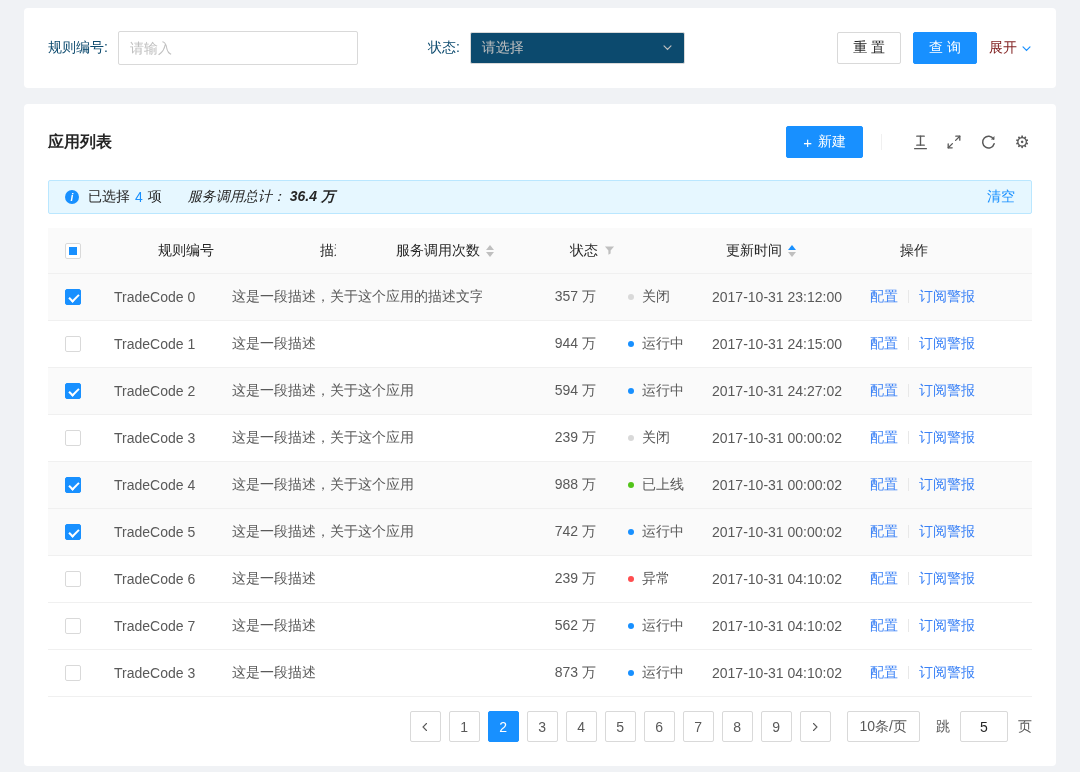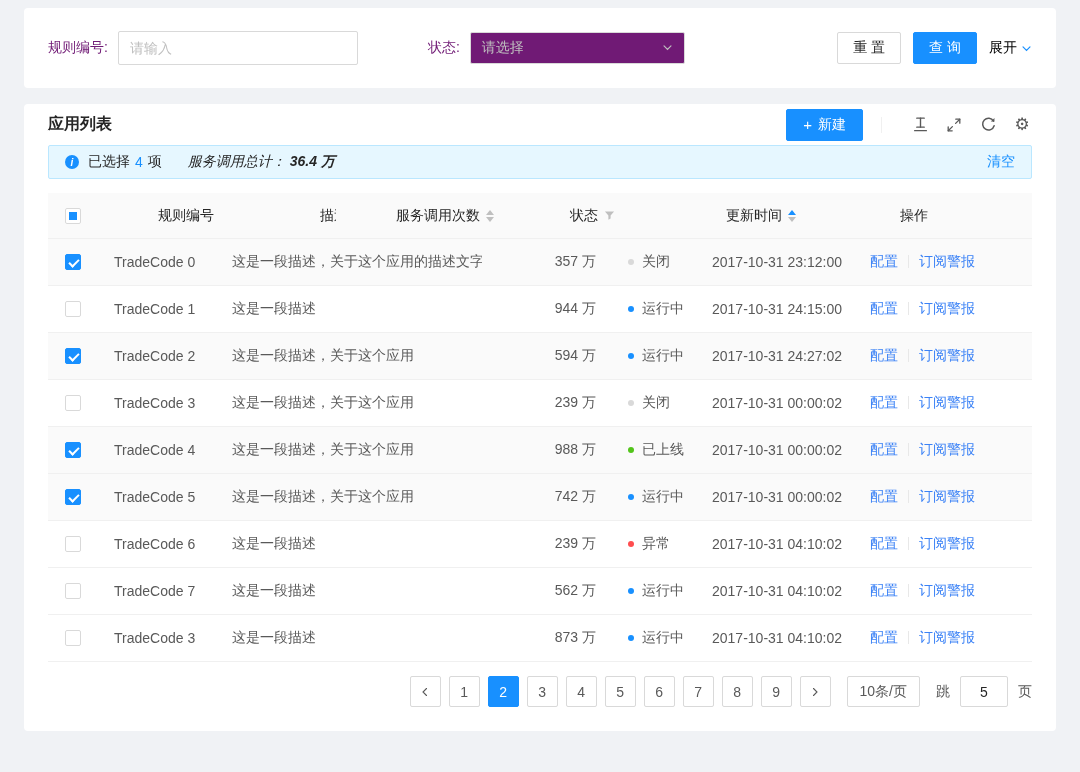--- a/index.html
+++ b/index.html
@@ -8,49 +8,49 @@
     background:#f0f2f5;
     font-family:"Liberation Sans","DejaVu Sans",sans-serif;
     font-size:14px; color:#595959;
   }
   
   .search-card {
     margin:8px 24px 0; height:80px; background:#fff; border-radius:4px;
     display:flex; align-items:center; padding:0 24px;
   }
   .form-item { display:flex; align-items:center; }
-  .form-label { color:#701a75; margin-right:10px; white-space:nowrap; }
+  .form-label { color:#0c4a6e; margin-right:10px; white-space:nowrap; }
   .text-input {
     width:240px; height:32px; border:1px solid #d9d9d9; border-radius:2px;
     padding:16px 11px; font-size:14px; color:#262626; outline:none;
     font-family:inherit;
   }
   .text-input::placeholder { color:#bfbfbf; }
   .select-box {
     width:215px; height:32px; border:1px solid #d9d9d9; border-radius:2px;
     display:flex; align-items:center; justify-content:space-between;
-    padding:0 11px; color:#bfbfbf; background:#701a75; cursor:pointer;
+    padding:0 11px; color:#bfbfbf; background:#0c4a6e; cursor:pointer;
   }
   .status-item { margin-left:70px; }
   .search-actions { margin-left:auto; display:flex; align-items:center; }
   .btn {
     height:32px; padding:0 15px; border-radius:2px; border:1px solid #d9d9d9;
     background:#fff; color:#262626; font-size:14px; cursor:pointer;
     font-family:inherit; white-space:nowrap;
   }
   .btn-primary { background:#1890ff; border-color:#1890ff; color:#fff; }
   .query-btn { margin-left:12px; }
   .expand-link {
-    margin-left:12px; color:#000000; display:flex; align-items:center;
+    margin-left:12px; color:#7f1d1d; display:flex; align-items:center;
     cursor:pointer; white-space:nowrap;
   }
   .expand-link svg { margin-left:4px; }
   
   .main-card { margin:16px 24px 0; background:#fff; border-radius:4px; padding:0 24px 24px; }
-  .card-header { display:flex; align-items:center; justify-content:space-between; height:41px; }
+  .card-header { display:flex; align-items:center; justify-content:space-between; height:76px; }
   .card-title { font-size:16px; font-weight:600; color:#262626; }
   .toolbar { display:flex; align-items:center; }
   .new-btn { display:flex; align-items:center; padding:0 16px; }
   .new-btn .plus { margin-right:6px; font-size:15px; line-height:1; }
   .divider-v { width:1px; height:16px; background:#f0f0f0; margin:0 14px 0 18px; }
   .tool-icon {
     width:20px; height:20px; display:flex; align-items:center; justify-content:center;
     color:#595959; cursor:pointer; margin-left:14px; font-size:17px; line-height:1;
   }
   

